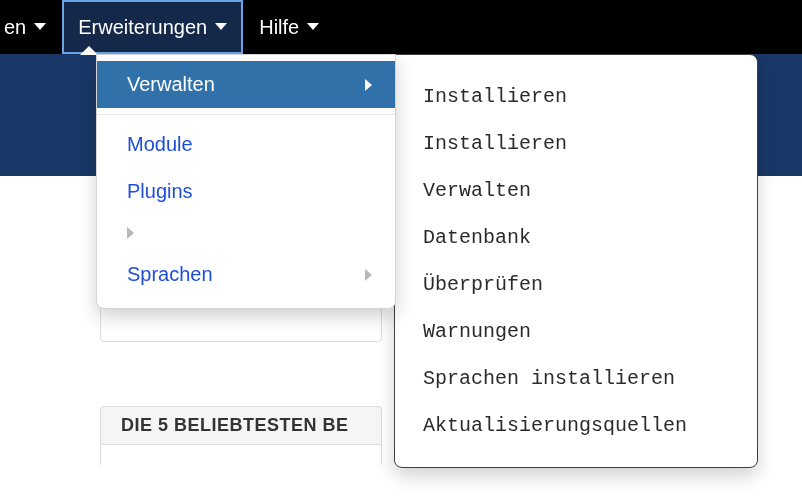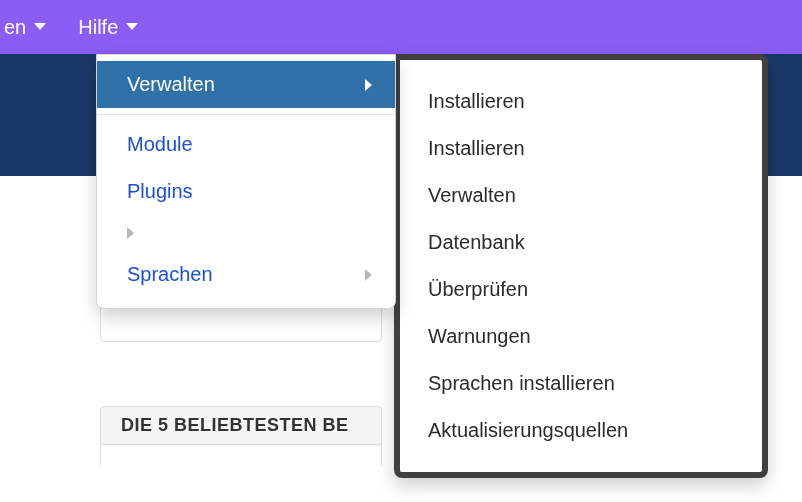--- a/index.html
+++ b/index.html
@@ -9,21 +9,21 @@
     height: 502px;
     background: #fff;
     font-family: "Helvetica Neue", Helvetica, Arial, sans-serif;
     font-size: 18px;
     color: #333;
     overflow: hidden;
   }
 
   
   .navbar {
-    background: #8b5cf6;
+    background: #000000;
     height: 54px;
     display: flex;
     align-items: stretch;
     padding-left: 0;
     position: relative;
     z-index: 10;
   }
   .nav-item {
     display: flex;
     align-items: center;
@@ -134,25 +134,26 @@
     fill: #b8b8b8;
   }
 
   
   .submenu {
     position: absolute;
     top: 54px;
     left: 394px;
     width: 362px;
     background: #fff;
-    border: 6px solid #404040;
+    border: 1px solid #404040;
     border-radius: 0 8px 8px 8px;
     box-shadow: 0 8px 18px rgba(0,0,0,0.18);
     z-index: 29;
     padding: 18px 0;
+    font-family: Liberation Mono, monospace;
   }
   .submenu .menu-item {
     padding: 12px 28px;
     font-size: 20px;
     color: #2b2b2b;
     cursor: pointer;
   }
 
   .fill-white { fill: #fff; }
 </style>
@@ -162,20 +163,28 @@
 <div class="navbar">
   <div class="nav-item partial-left">
     <span>en</span>
     <span class="nav-caret">
       <svg width="12" height="8">
           <path d="M0 0 L12 0 L6 7 Z" class="fill-white"></path>
         </svg>
     </span>
   </div>
 
+  <div class="nav-item active">
+    <span>Erweiterungen</span>
+    <span class="nav-caret">
+      <svg width="12" height="8">
+          <path d="M0 0 L12 0 L6 7 Z" class="fill-white"></path>
+        </svg>
+    </span>
+  </div>
 
   <div class="nav-item">
     <span>Hilfe</span>
     <span class="nav-caret">
       <svg width="12" height="8">
           <path d="M0 0 L12 0 L6 7 Z" class="fill-white"></path>
         </svg>
     </span>
   </div>
 </div>

